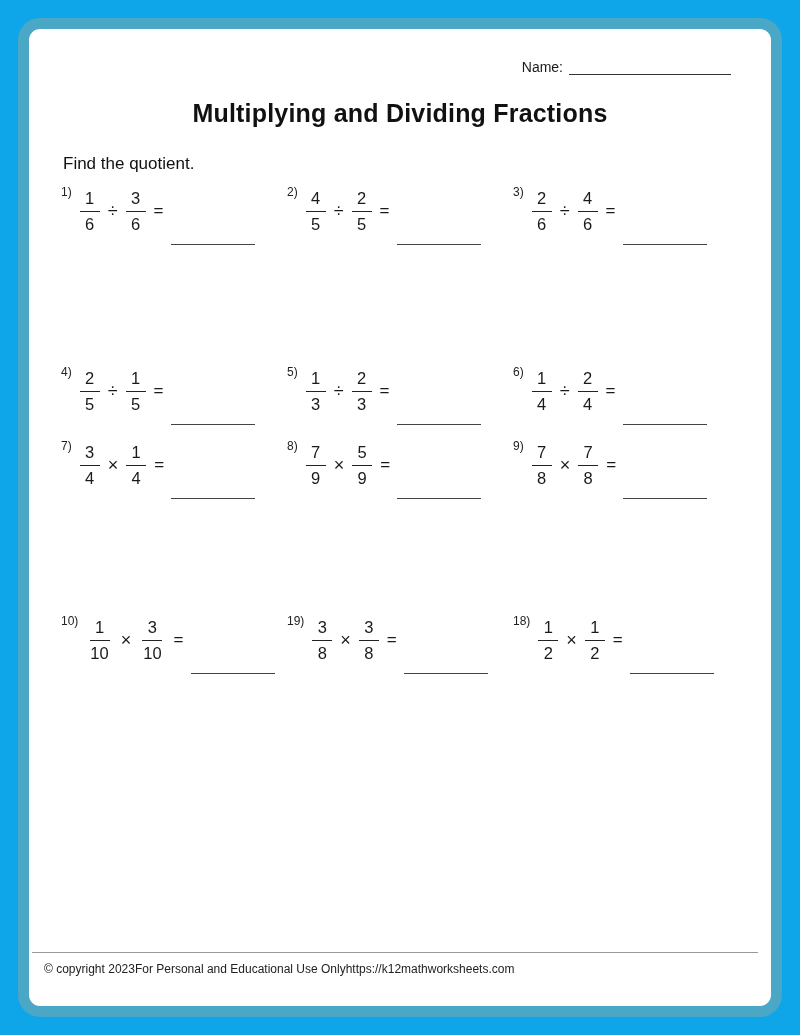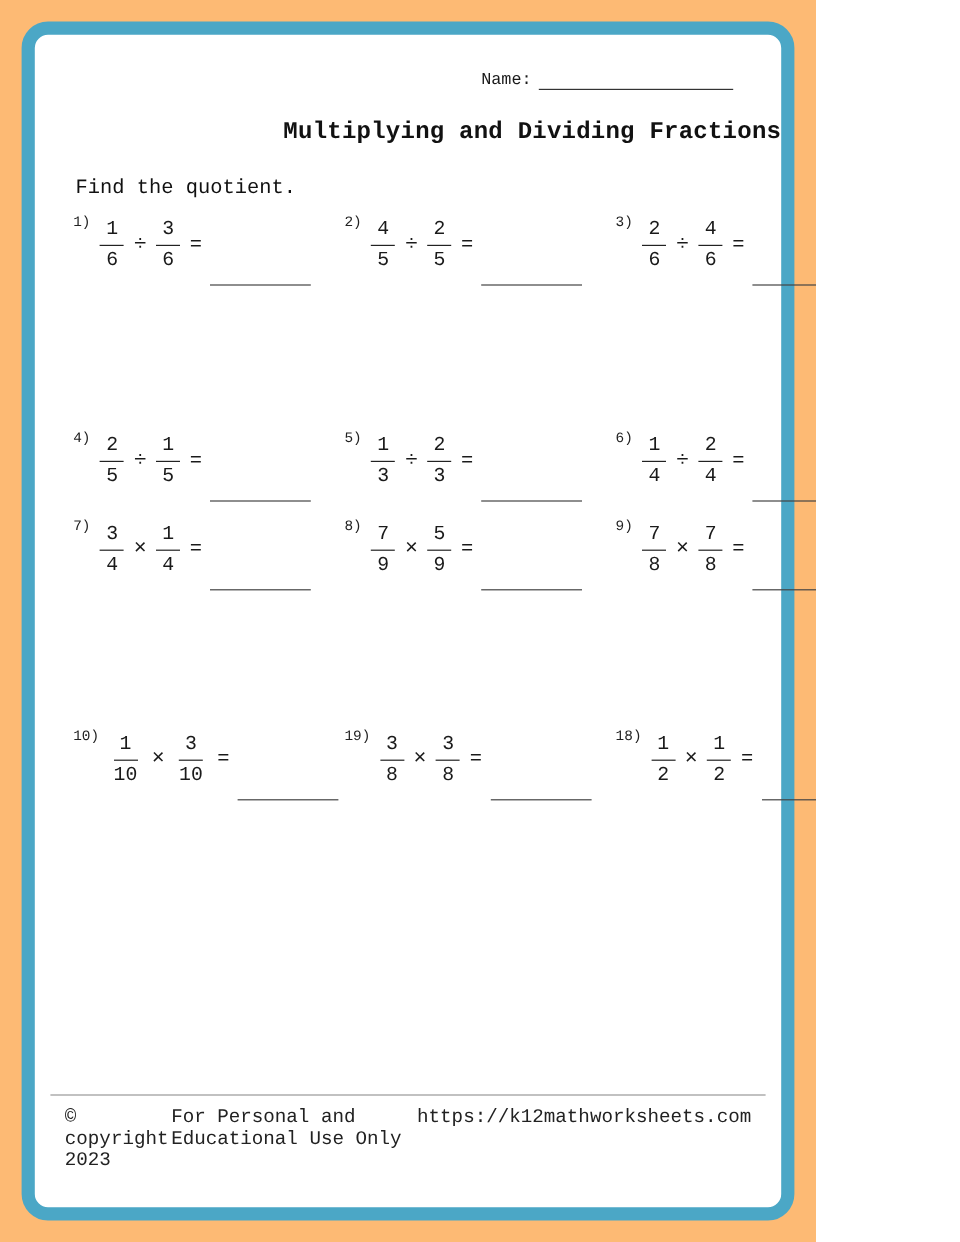--- a/index.html
+++ b/index.html
@@ -3,39 +3,39 @@
 <meta charset="utf-8">
 <style>
   * { margin: 0; padding: 0; box-sizing: border-box; }
   html, body { background: #ffffff; }
   body {
     width: 800px; height: 1035px;
     font-family: "Liberation Sans", sans-serif;
     color: #1a1a1a;
     position: relative;
   }
-  .sheet { position: relative; width: 680px; height: 1035px; background: #fdba74; overflow: hidden; font-family: Liberation Mono, monospace; }
+  .sheet { position: relative; width: 800px; height: 1035px; background: #0ea5e9; overflow: hidden; }
   .frame {
     position: absolute; left: 18px; top: 18px; right: 18px; bottom: 18px;
     border: 11px solid var(--border-color, #4BA7C6);
     border-radius: 22px;
     background: #fff;
   }
   .content { position: absolute; inset: 0; }
 
   .name-row { margin-top: 30px; padding-right: 40px; text-align: right; font-size: 14px; }
   .name-row .lbl { vertical-align: bottom; }
   .name-line {
     display: inline-block; width: 162px; height: 15px;
     border-bottom: 1.3px solid #333; margin-left: 6px; vertical-align: bottom;
   }
 
   .title {
-    text-align: right; margin-top: 24px;
-    font-size: 20px; font-weight: bold; letter-spacing: 0.2px; color: #111;
+    text-align: center; margin-top: 24px;
+    font-size: 25px; font-weight: bold; letter-spacing: 0.2px; color: #111;
   }
 
   .instruction { margin-left: 34px; font-size: 17px; color: #111; }
   .instruction-1 { margin-top: 26px; }
   .instruction-2 { margin-top: 128px; }
 
   .prow {
     display: grid; grid-template-columns: 226px 226px 226px;
     padding-left: 32px; height: 62px;
   }
@@ -51,25 +51,25 @@
   .fraction .den { padding: 3px 4px 0; text-align: center; }
   .op  { font-size: 18px; margin: 0 8px; }
   .eq  { font-size: 17px; margin-left: 8px; margin-right: 7px; }
   .answer-blank {
     display: inline-block; width: 84px; height: 1px;
     border-bottom: 1.4px solid #444;
     align-self: flex-end; margin-bottom: -7px;
   }
 
   .footer {
-    position: absolute; left: 13px; right: 13px; bottom: 30px;
+    position: absolute; left: 3px; right: 13px; bottom: 30px;
     border-top: 1px solid #999;
     padding: 9px 12px 0 12px;
-    display: flex; justify-content: center; align-items: baseline;
-    font-size: 16px; color: #222;
+    display: flex; justify-content: flex-start; align-items: baseline;
+    font-size: 12px; color: #222;
   }
 </style>
 </head>
 <body>
 
 <div class="sheet">
   <div class="frame">
     <div class="content">
 
       <div class="name-row">

